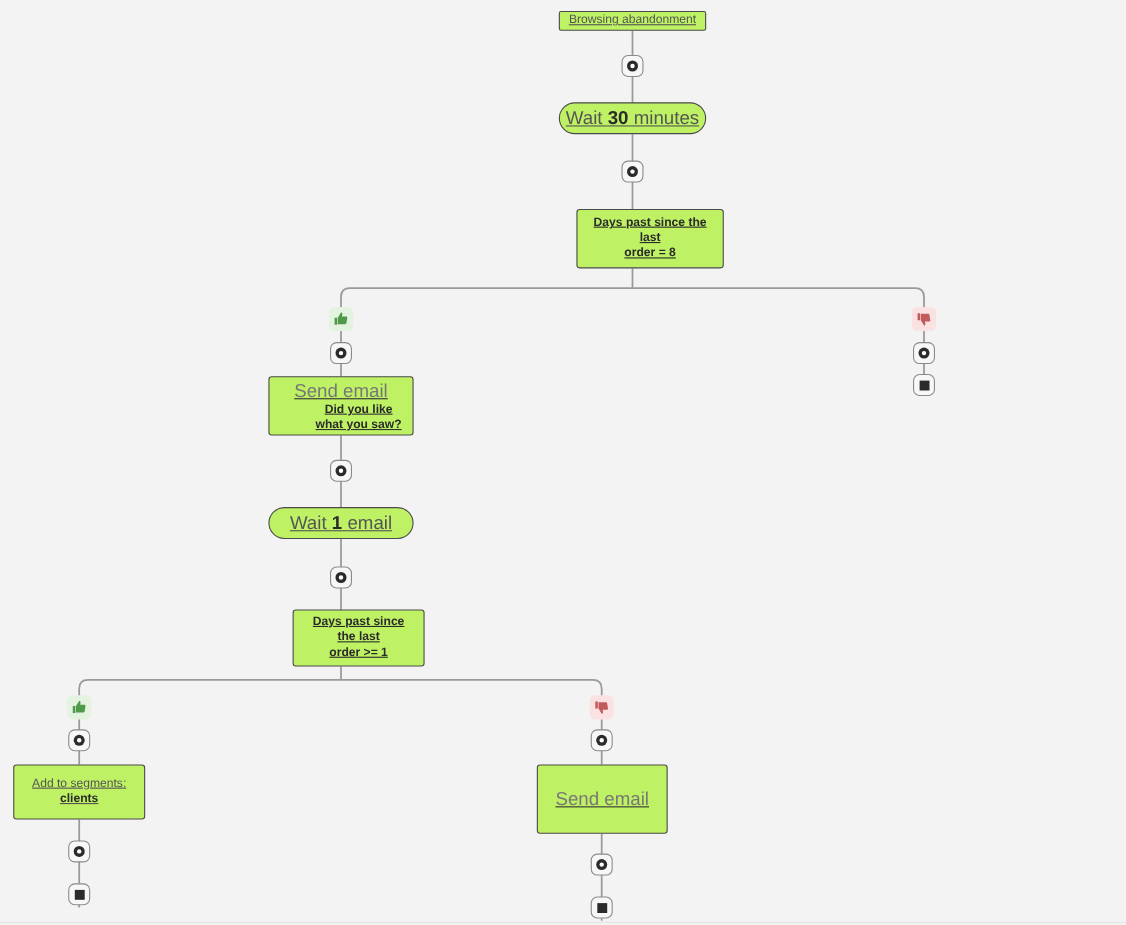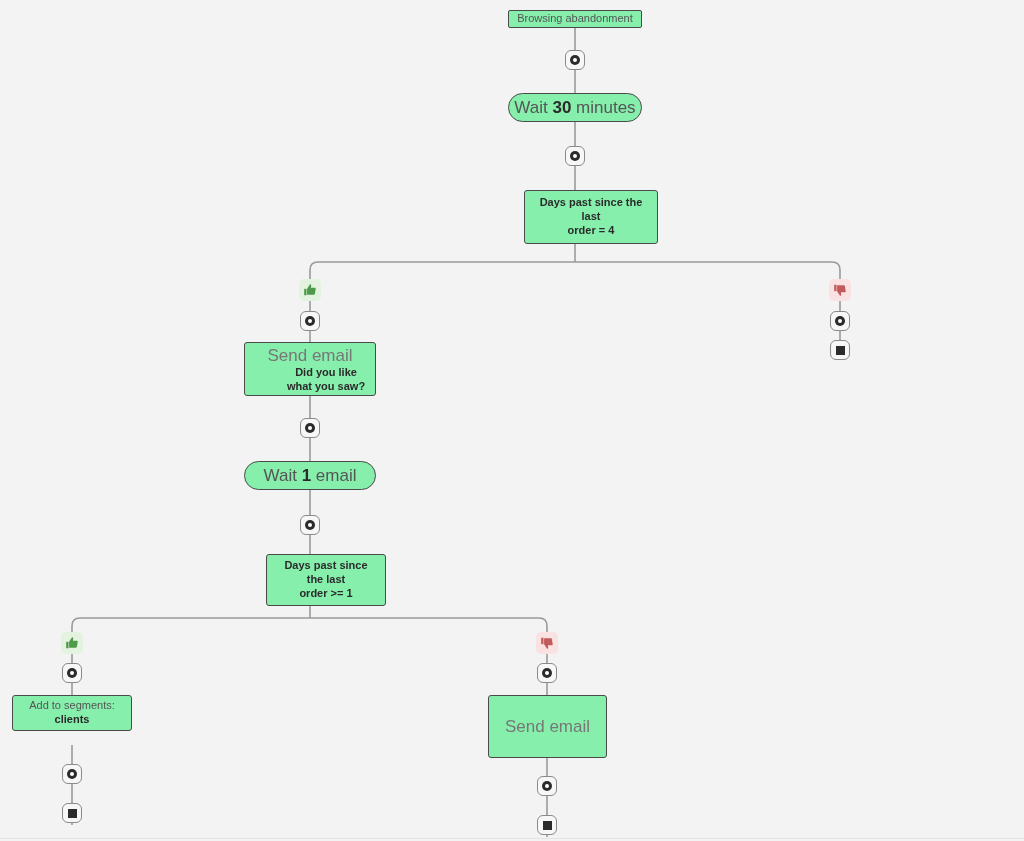--- a/index.html
+++ b/index.html
@@ -25,28 +25,29 @@
     position: absolute;
     left: 0;
     top: 0;
     width: 1024px;
     height: 841px;
     pointer-events: none;
   }
   .node {
     position: absolute;
     box-sizing: border-box;
-    background: #86efac;
+    background: #bef264;
     border: 1.5px solid #4a4a4a;
     display: flex;
     align-items: center;
     justify-content: center;
     text-align: center;
     color: #333333;
     line-height: 1.25;
+    text-decoration: underline;
   }
   .node-start {
     border-radius: 2px;
     font-size: 11px;
     color: #555555;
     padding: 0 6px;
   }
   .node-wait {
     border-radius: 999px;
     font-size: 17px;
@@ -222,21 +223,21 @@
 
   <div class="connector" style="left:565px; top:146px;">
     <span class="dot-outer">
       <span class="dot-inner"></span>
     </span>
   </div>
 
   <div class="node node-condition" style="left:508px; top:190px; width:134px; height:54px;">
     <span>
       <span>Days past since the last</span><br>
-      <span>order = 4</span>
+      <span>order = 8</span>
     </span>
   </div>
 
   <div class="branch-marker branch-yes" style="left:299px; top:279px;">
     <svg width="14" height="14" viewBox="0 0 24 24" fill="#4f9a4a">
       <path d="M2 10h4v11H2z"></path>
       <path d="M7 10l5-8c1.4 0 2.3 1.1 2.1 2.4L13.6 8H20c1.1 0 2 .9 1.8 2l-1.3 8.2c-.15 1-1 1.8-2 1.8H7z"></path>
     </svg>
   </div>
   <div class="branch-marker branch-no" style="left:829px; top:279px;">
@@ -308,21 +309,21 @@
       <span class="dot-inner"></span>
     </span>
   </div>
 
   <div class="connector" style="left:537px; top:663px;">
     <span class="dot-outer">
       <span class="dot-inner"></span>
     </span>
   </div>
 
-  <div class="node node-segment" style="left:12px; top:695px; width:120px; height:36px;">
+  <div class="node node-segment" style="left:12px; top:695px; width:120px; height:50px;">
     <span><span>Add to segments: </span><span class="bold">clients</span></span>
   </div>
 
   <div class="connector" style="left:62px; top:764px;">
     <span class="dot-outer">
       <span class="dot-inner"></span>
     </span>
   </div>
   <div class="stopnode" style="left:62px; top:803px;">
     <span class="sq"></span>

